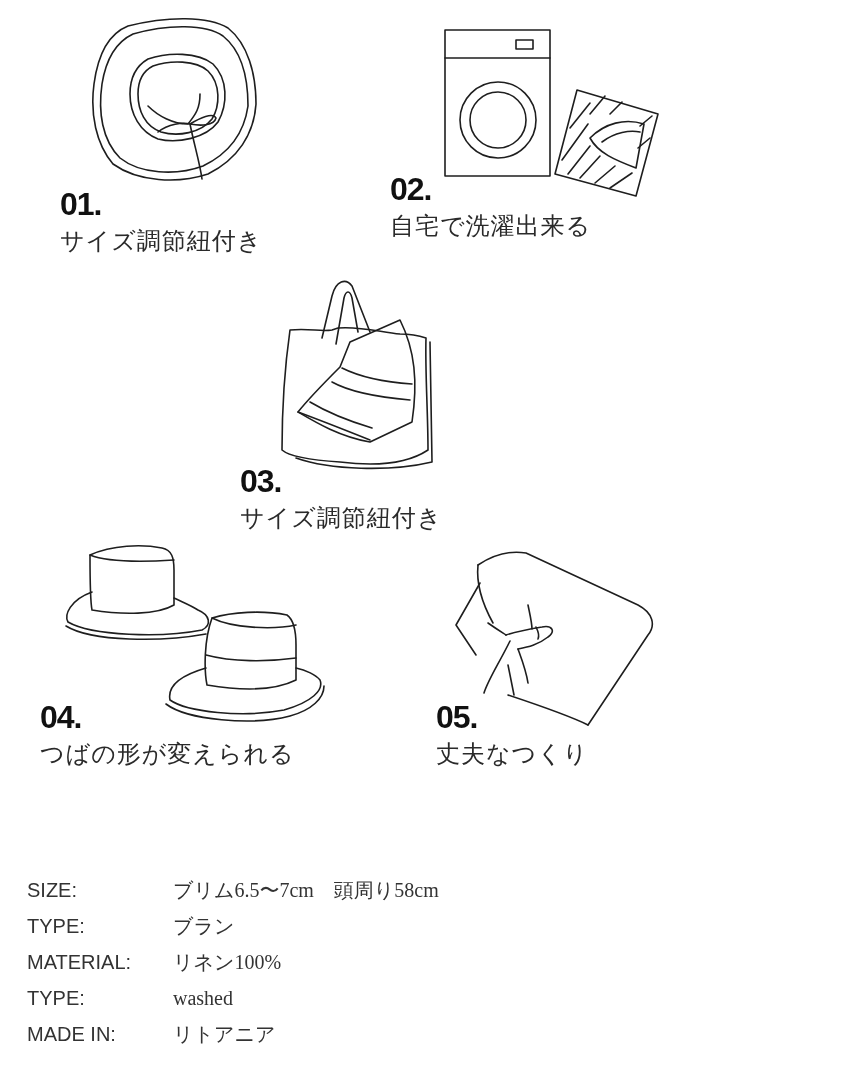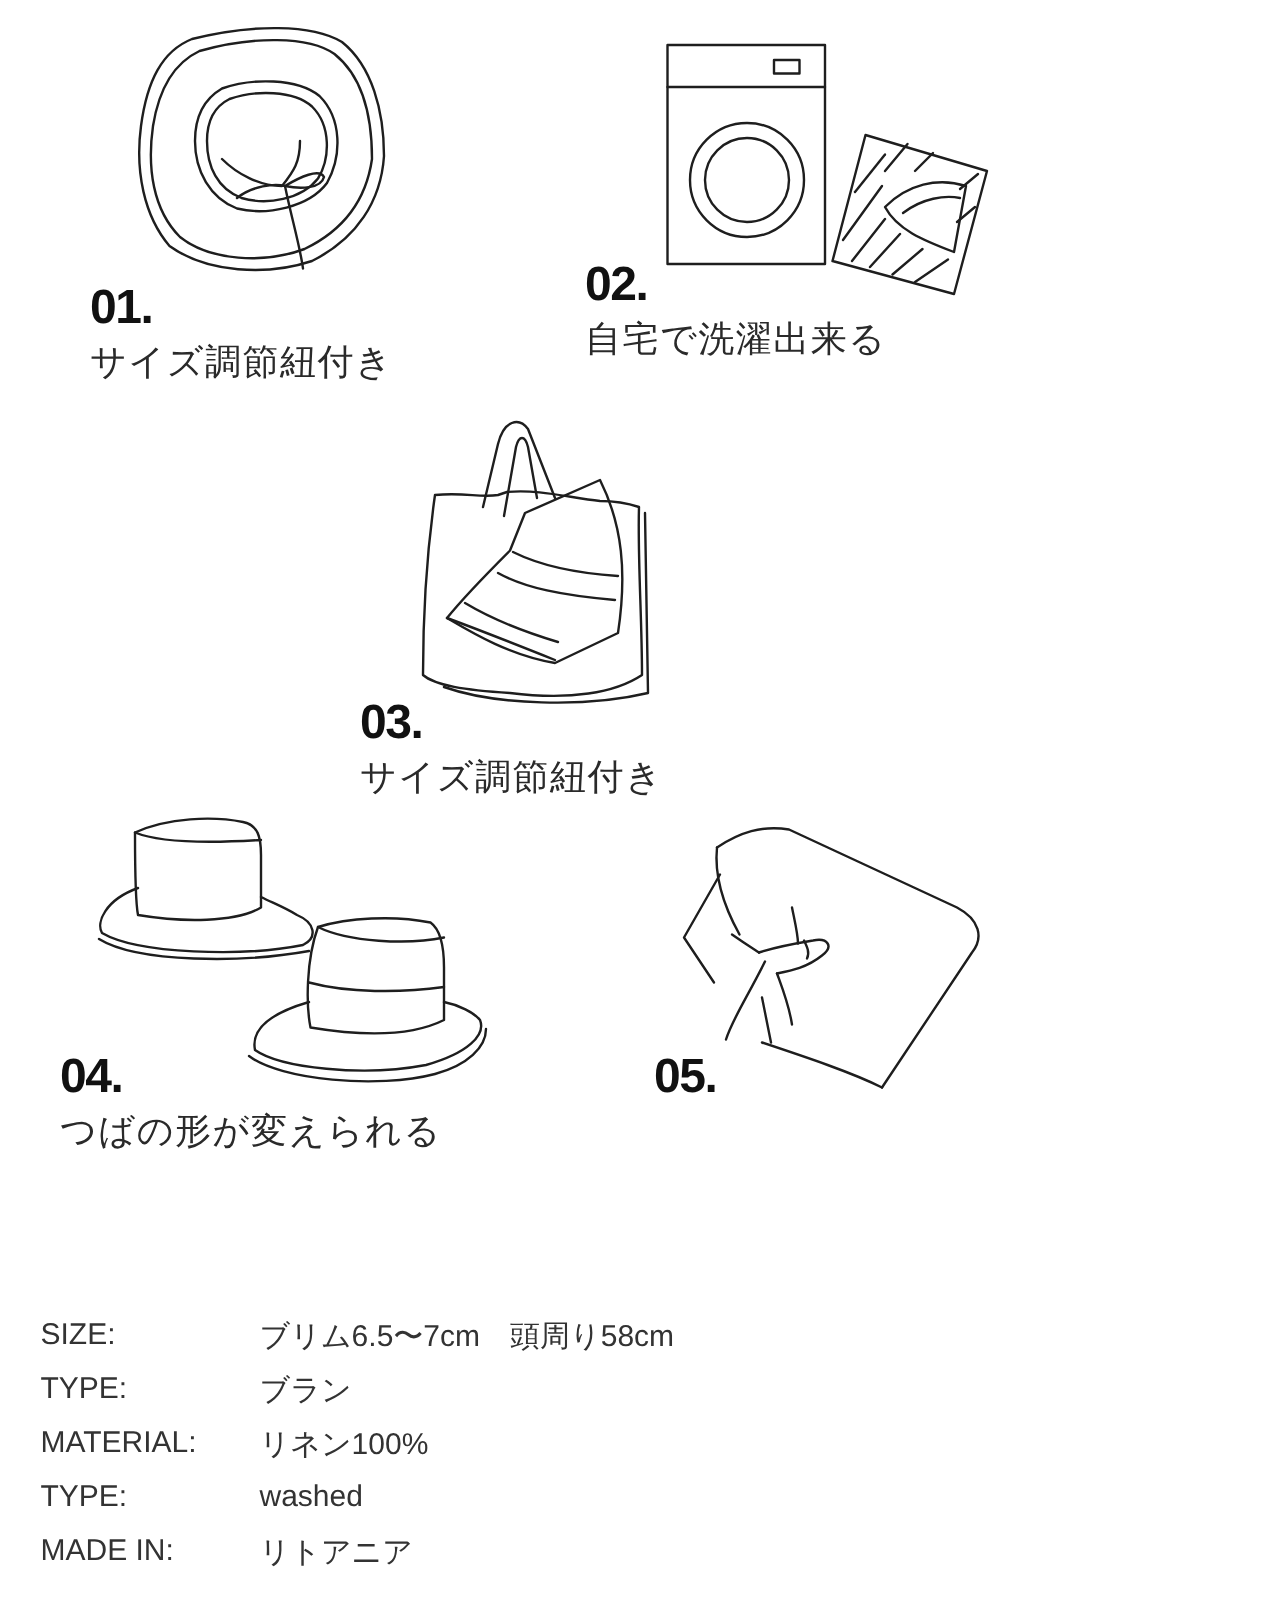--- a/index.html
+++ b/index.html
@@ -23,21 +23,21 @@
     white-space: nowrap; display: block; margin-top: 2px;
     font-weight: 300; letter-spacing: 1px;
   }
   .specs { position: absolute; left: 27px; top: 872px; }
   .spec-row { display: flex; height: 36px; align-items: center; }
   .spec-key {
     width: 146px; font-family: Liberation Sans, sans-serif;
     font-size: 20px; color: #333333; font-weight: 300;
   }
   .spec-val {
-    font-family: Liberation Sans, sans-serif;
+    font-family: Liberation Serif, serif;
     font-size: 20px; color: #333333; white-space: pre; text-align: center;
   }
 </style>
 </head>
 <body>
 
 <div class="illus" style="left:88px; top:14px; width:180px; height:170px;">
   <svg viewBox="0 0 180 170">
     <path d="M40 12 C80 2,120 2,140 14 C160 30,168 60,168 90 C166 120,150 145,120 160 C90 170,50 168,25 150 C8 130,2 100,6 70 C10 40,20 20,40 12 Z"></path>
     <path d="M45 20 C80 10,118 10,135 22 C155 38,160 65,160 92 C156 120,140 140,115 152 C88 162,52 160,32 144 C14 126,10 98,14 70 C18 45,28 28,45 20 Z"></path>
@@ -131,20 +131,21 @@
   <span class="label">サイズ調節紐付き</span>
 </div>
 
 <div class="feature" style="left:40px; top:700px;">
   <span class="num">04.</span>
   <span class="label">つばの形が変えられる</span>
 </div>
 
 <div class="feature" style="left:436px; top:700px;">
   <span class="num">05.</span>
+  <span class="label">丈夫なつくり</span>
 </div>
 
 <div class="specs">
   <div class="spec-row">
     <span class="spec-key">SIZE:</span>
     <span class="spec-val">ブリム6.5〜7cm　頭周り58cm</span>
   </div>
   <div class="spec-row">
     <span class="spec-key">TYPE:</span>
     <span class="spec-val">ブラン</span>

